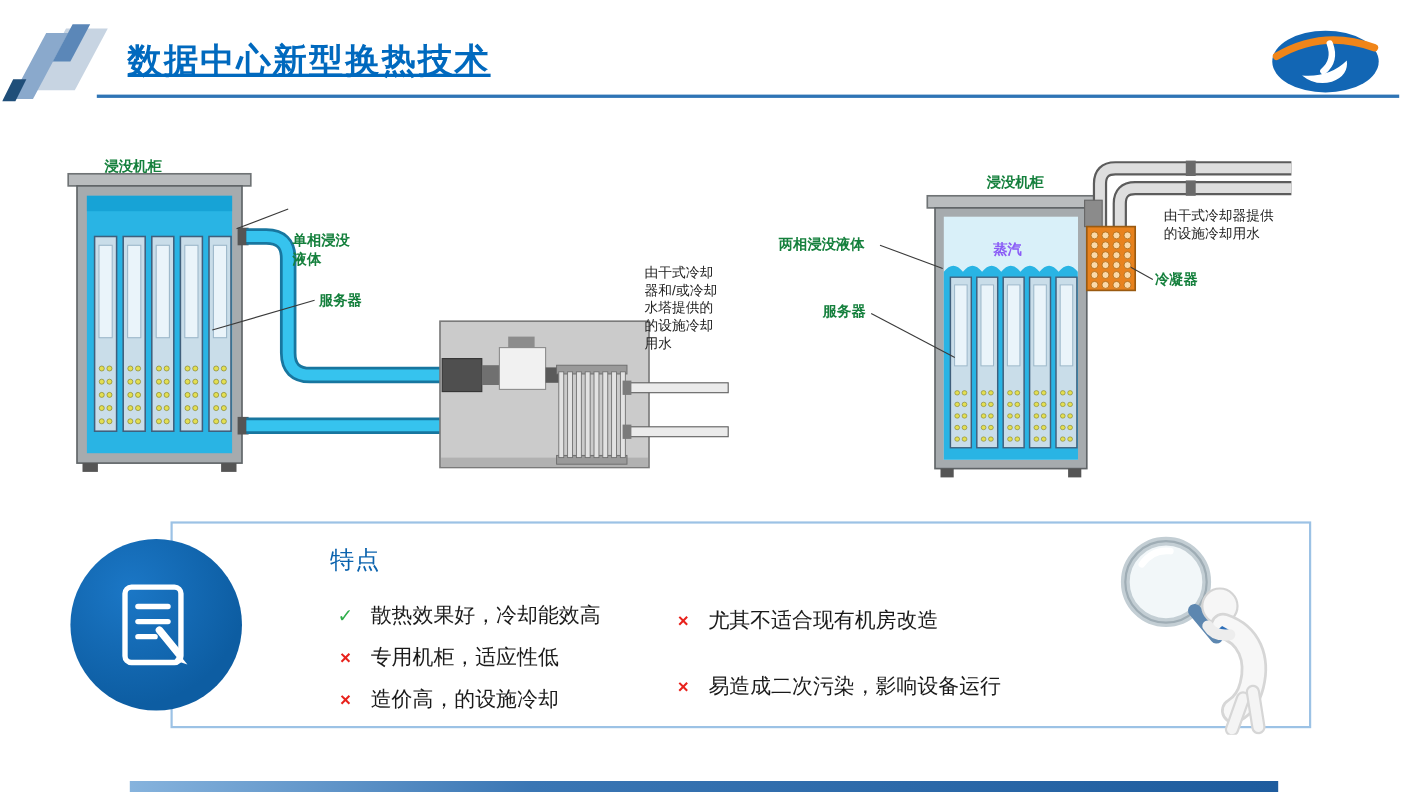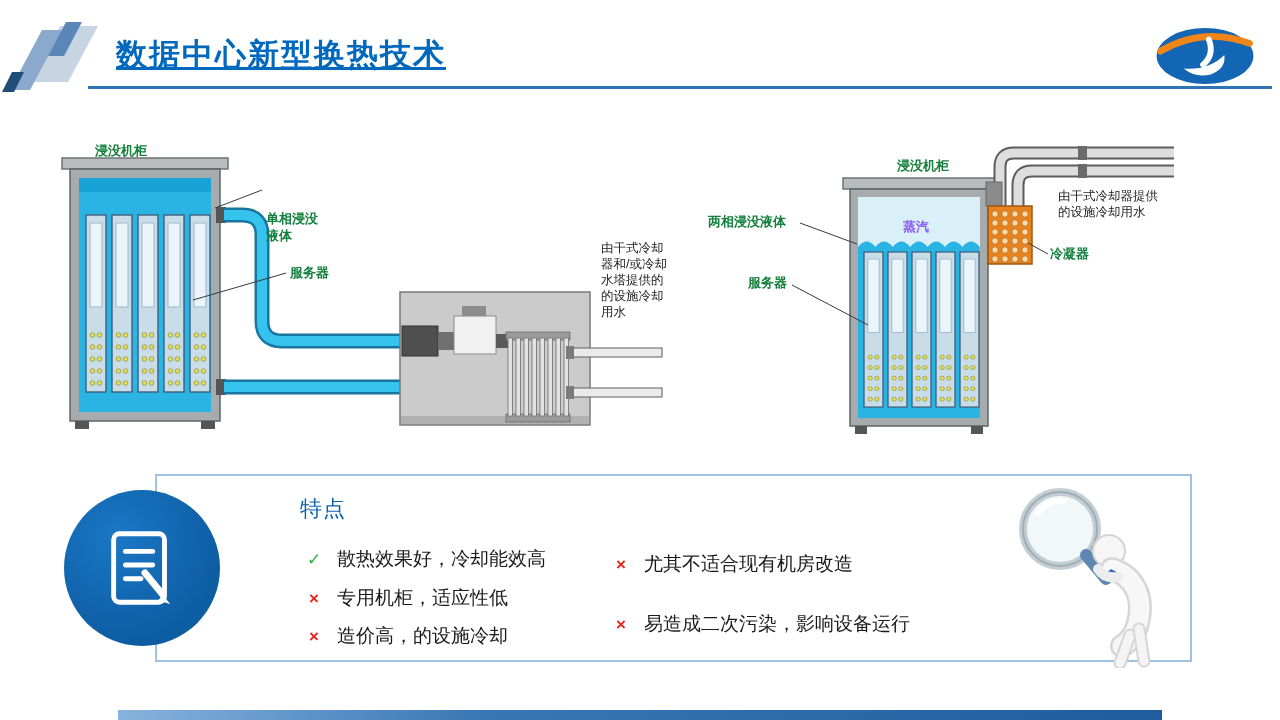--- a/index.html
+++ b/index.html
@@ -197,21 +197,21 @@
       <line x1="800" y1="103" x2="857" y2="124"></line>
       <line x1="792" y1="165" x2="868" y2="205"></line>
       <line x1="1048" y1="134" x2="1028" y2="123"></line>
     </g>
   </svg>
 
   <div class="dlabel" style="left:95px;  top:143px;">浸没机柜</div>
   <div class="dlabel" style="left:266px; top:168px;margin-top:43px;">单相浸没
 液体</div>
   <div class="dlabel" style="left:290px; top:265px;">服务器</div>
-  <div class="dlabel water" style="left:601px; top:240px; width:92px;">由干式冷却
+  <div class="dlabel water" style="left:586px; top:240px; width:92px;">由干式冷却
 器和/或冷却
 水塔提供的
 的设施冷却
 用水</div>
 
   <div class="dlabel" style="left:897px;  top:158px;">浸没机柜</div>
   <div class="dlabel" style="left:708px;  top:214px;">两相浸没液体</div>
   <div class="dlabel bold" style="left:903px; top:219px; color:#8b5cf6;">蒸汽</div>
   <div class="dlabel" style="left:748px;  top:275px;">服务器</div>
   <div class="dlabel" style="left:1050px; top:246px;">冷凝器</div>

